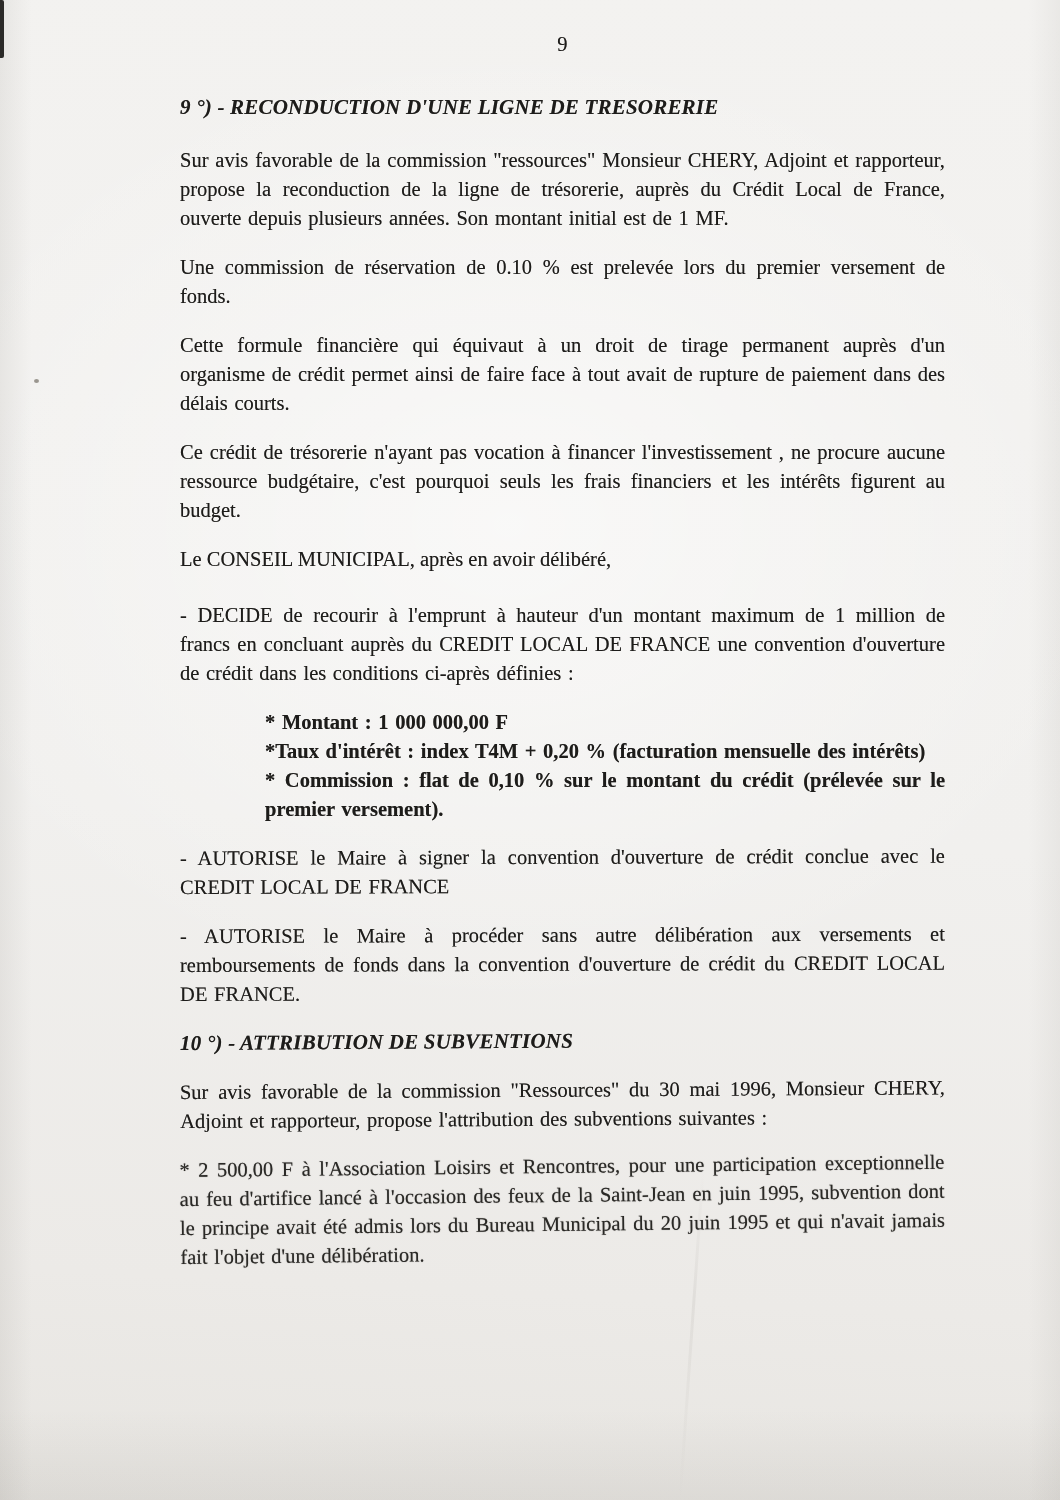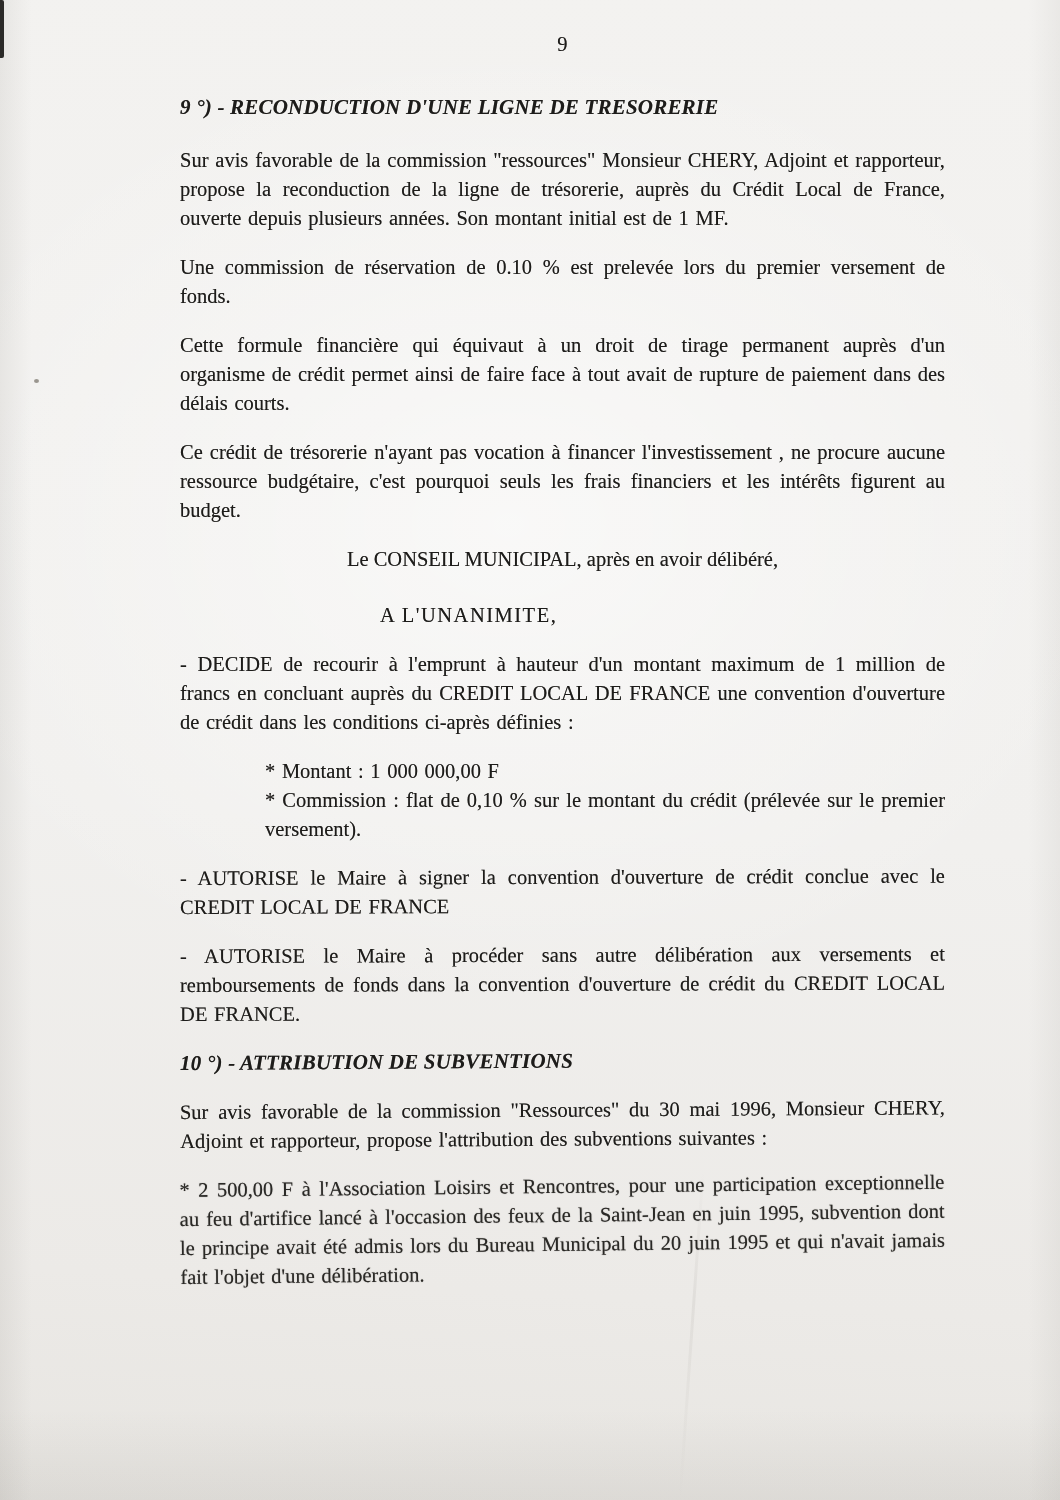--- a/index.html
+++ b/index.html
@@ -90,29 +90,30 @@
   }
 
   p.body-par {
     margin: 0 0 20px 0;
     text-align: justify;
     word-spacing: 1.5px;
   }
 
   .center-line {
     margin: 0 0 27px 0;
-    text-align: center;
+    text-align: left;
   }
   .unanimity-line {
     margin: 0 0 20px 200px;
     letter-spacing: 1.5px;
   }
 
   .conditions {
     margin: 0 0 20px 85px;
+    font-weight: bold;
   }
   .conditions .cond-item {
     text-align: justify;
     word-spacing: 1.5px;
   }
 
   .mb18 { margin-bottom: 18px; }
   .mb22 { margin-bottom: 22px; }
 
   
@@ -139,26 +140,26 @@
 
     <p class="body-par">Une commission de réservation de 0.10 % est prelevée lors du premier versement de fonds.</p>
 
     <p class="body-par">Cette formule financière qui équivaut à un droit de tirage permanent auprès d'un organisme de crédit permet ainsi de faire face à tout avait de rupture de paiement dans des délais courts.</p>
 
     <p class="body-par">Ce crédit de trésorerie n'ayant pas vocation à financer l'investissement , ne procure aucune ressource budgétaire, c'est pourquoi seuls les frais financiers et les intérêts figurent au budget.</p>
 
 
     <p class="center-line">Le CONSEIL MUNICIPAL, après en avoir délibéré,</p>
 
-    <p class="unanimity-line">A L'UNANIMITE,</p>
 
     <p class="body-par">- DECIDE de recourir à l'emprunt à hauteur d'un montant maximum de 1 million de francs en concluant auprès du CREDIT LOCAL DE FRANCE une convention d'ouverture de crédit dans les conditions ci-après définies :</p>
 
     <div class="conditions">
       <div class="cond-item">* Montant : 1 000 000,00 F</div>
+      <div class="cond-item">*Taux d'intérêt : index T4M + 0,20 % (facturation mensuelle des intérêts)</div>
       <div class="cond-item">* Commission : flat de 0,10 % sur le montant du crédit (prélevée sur le premier versement).</div>
     </div>
 
     <p class="body-par mb18 tilt-a">- AUTORISE le Maire à signer la convention d'ouverture de crédit conclue avec le CREDIT LOCAL DE FRANCE</p>
 
     <p class="body-par tilt-a">- AUTORISE le Maire à procéder sans autre délibération aux versements et remboursements de fonds dans la convention d'ouverture de crédit du CREDIT LOCAL DE FRANCE.</p>
   </section>
 
   <section>
     <h2 class="doc-heading second tilt-b">10 °) - ATTRIBUTION DE SUBVENTIONS</h2>

